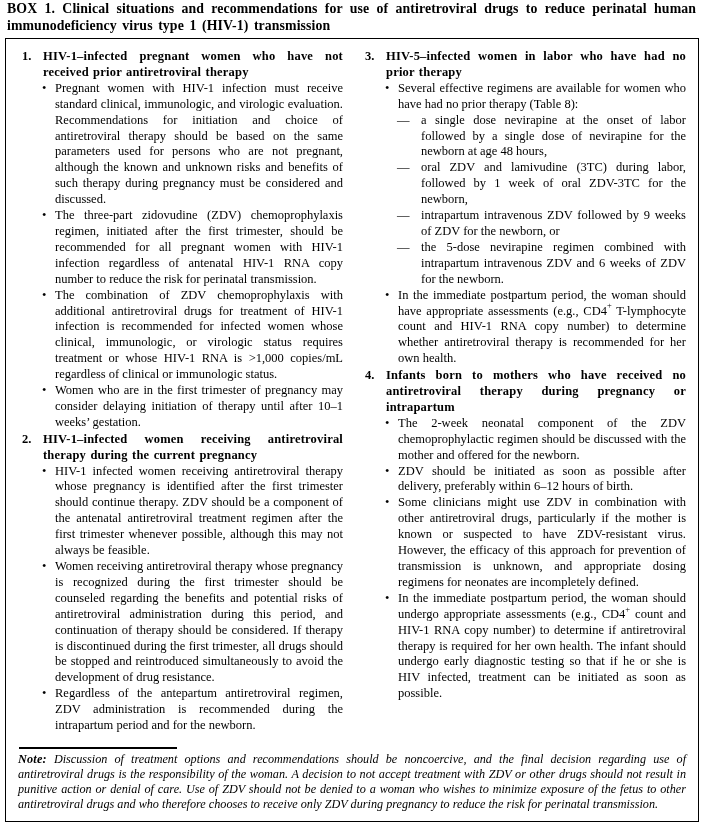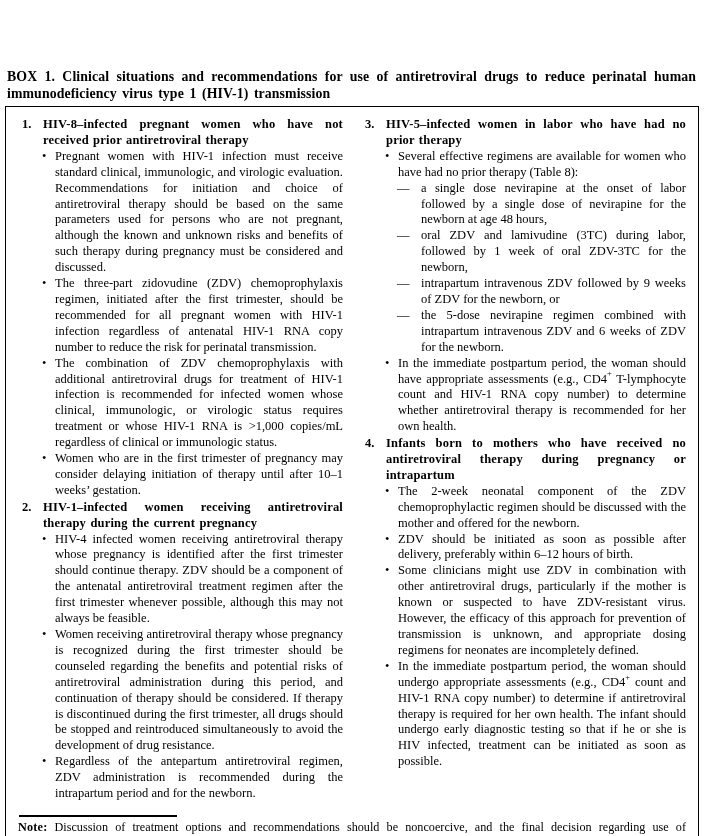--- a/index.html
+++ b/index.html
@@ -5,22 +5,22 @@
   html, body { margin:0; padding:0; overflow:hidden; }
   body {
     width:704px; height:836px; background:#fff; color:#000;
     font-family:"Liberation Serif", serif;
     -webkit-font-smoothing:antialiased;
   }
   .page { width:704px; height:836px; position:relative; }
 
   .doc-title {
     font-weight:bold; font-size:13.8px; line-height:17px;
-    text-align:justify; padding:20px 8px 4px 7px;
-    word-spacing:2px; letter-spacing:0.1px;margin-top:48px;
+    text-align:justify; padding:0 8px 4px 7px;
+    word-spacing:2px; letter-spacing:0.1px;
   }
 
   .box {
     margin:0 5px; border:1.5px solid #000;
     height:784px; box-sizing:border-box;
     padding:9px 12px 4px 12px; overflow:hidden;
     background:#fff;
   }
 
   .columns { display:flex; gap:18px; min-height:692px; align-items:flex-start; }
@@ -35,39 +35,39 @@
   .bullet-item { margin-left:24px; }
   .bullet-item > .marker { flex:none; width:13px; }
   .sub-item { margin-left:36px; }
   .sub-item > .marker { flex:none; width:24px; }
   .itext { flex:1; text-align:justify; }
   .itext sup { font-size:8.5px; line-height:0; position:relative; top:-1px; }
 
   .note { margin-top:7px; }
   .note-rule { width:158px; height:1.5px; background:#000; margin:0 0 3px 1px; }
   .note-text {
-    margin:0; font-size:12.2px; line-height:15.1px; text-align:justify;
+    margin:0; font-size:12.2px; line-height:15.1px; text-align:justify;font-style:italic;
   }
   .note-text b { letter-spacing:0.2px; }
 </style>
 </head>
 <body>
 
 <div class="page">
 
   <div class="doc-title">BOX 1. Clinical situations and recommendations for use of antiretroviral drugs to reduce perinatal human immunodeficiency virus type 1 (HIV-1) transmission</div>
 
   <div class="box">
 
     <div class="columns">
       <div class="col">
           <div class="section">
             <div class="sec-head">
               <span class="sec-num">1.</span>
-              <span class="sec-title">HIV-8–infected pregnant women who have not received prior antiretroviral therapy</span>
+              <span class="sec-title">HIV-1–infected pregnant women who have not received prior antiretroviral therapy</span>
             </div>
             <div class="item bullet-item">
               <span class="marker">•</span>
               <span class="itext">Pregnant women with HIV-1 infection must receive standard clinical, immunologic, and virologic evaluation. Recommendations for initiation and choice of antiretroviral therapy should be based on the same parameters used for persons who are not pregnant, although the known and unknown risks and benefits of such therapy during pregnancy must be considered and discussed.</span>
             </div>
             <div class="item bullet-item">
               <span class="marker">•</span>
               <span class="itext">The three-part zidovudine (ZDV) chemoprophylaxis regimen, initiated after the first trimester, should be recommended for all pregnant women with HIV-1 infection regardless of antenatal HIV-1 RNA copy number to reduce the risk for perinatal transmission.</span>
             </div>
             <div class="item bullet-item">
@@ -79,21 +79,21 @@
               <span class="itext">Women who are in the first trimester of pregnancy may consider delaying initiation of therapy until after 10–1 weeks’ gestation.</span>
             </div>
           </div>
           <div class="section">
             <div class="sec-head">
               <span class="sec-num">2.</span>
               <span class="sec-title">HIV-1–infected women receiving antiretroviral therapy during the current pregnancy</span>
             </div>
             <div class="item bullet-item">
               <span class="marker">•</span>
-              <span class="itext">HIV-4 infected women receiving antiretroviral therapy whose pregnancy is identified after the first trimester should continue therapy. ZDV should be a component of the antenatal antiretroviral treatment regimen after the first trimester whenever possible, although this may not always be feasible.</span>
+              <span class="itext">HIV-1 infected women receiving antiretroviral therapy whose pregnancy is identified after the first trimester should continue therapy. ZDV should be a component of the antenatal antiretroviral treatment regimen after the first trimester whenever possible, although this may not always be feasible.</span>
             </div>
             <div class="item bullet-item">
               <span class="marker">•</span>
               <span class="itext">Women receiving antiretroviral therapy whose pregnancy is recognized during the first trimester should be counseled regarding the benefits and potential risks of antiretroviral administration during this period, and continuation of therapy should be considered. If therapy is discontinued during the first trimester, all drugs should be stopped and reintroduced simultaneously to avoid the development of drug resistance.</span>
             </div>
             <div class="item bullet-item">
               <span class="marker">•</span>
               <span class="itext">Regardless of the antepartum antiretroviral regimen, ZDV administration is recommended during the intrapartum period and for the newborn.</span>
             </div>
           </div>

